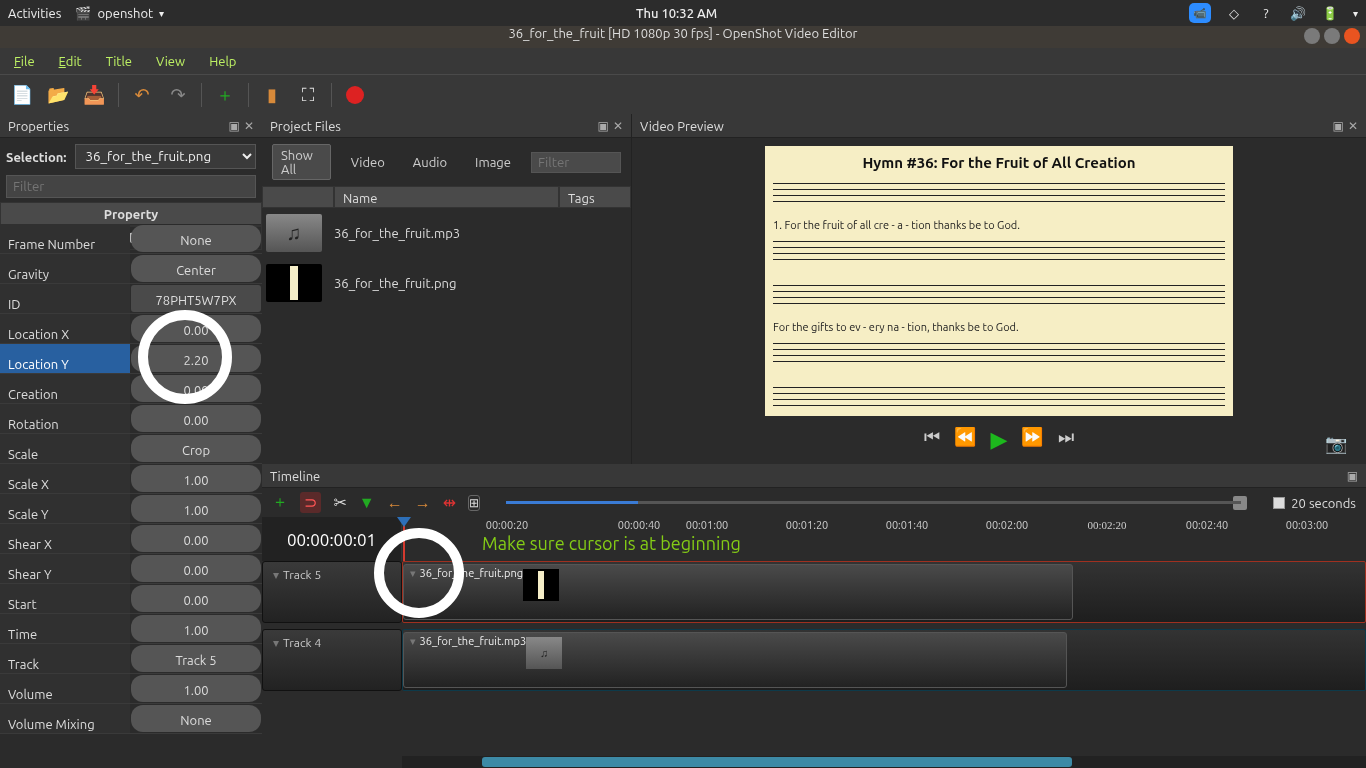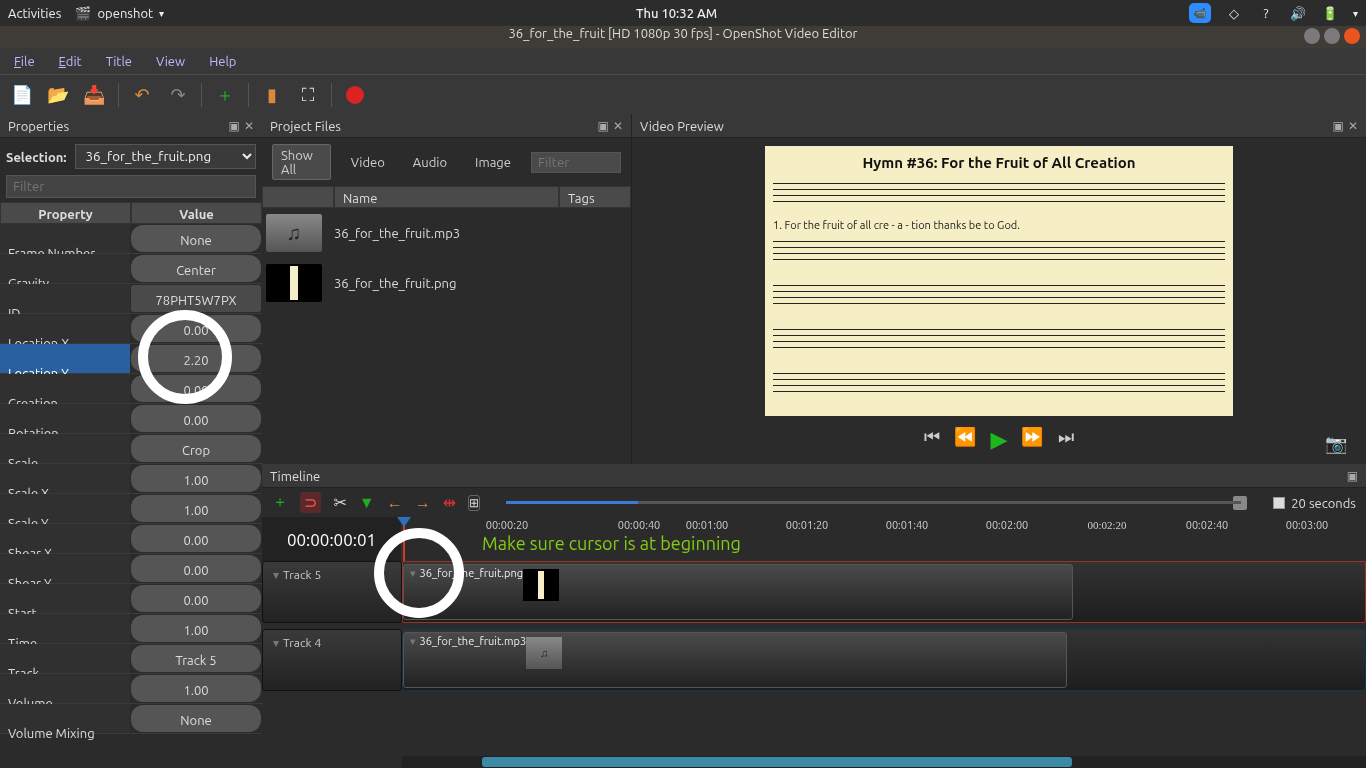--- a/index.html
+++ b/index.html
@@ -17,45 +17,45 @@
 
 .win-title { height:22px; background:#3f3b36; color:#ddd; display:flex; align-items:flex-start; justify-content:center; font-size:13px; position:relative; }
 .win-ctrl { position:absolute; right:6px; top:2px; display:flex; gap:4px; }
 .win-ctrl span { width:16px; height:16px; border-radius:8px; display:inline-block; }
 .wc-min { background:#7a7a7a; }
 .wc-max { background:#7a7a7a; }
 .wc-close { background:#e95420; }
 
 
 .menu-bar { height:26px; background:#383838; display:flex; align-items:center; padding:0 4px; gap:4px; }
-.menu-bar .mitem { padding:3px 10px; color:#c4b5fd; }
+.menu-bar .mitem { padding:3px 10px; color:#bef264; }
 .menu-bar .mitem u { text-decoration:underline; }
 
 
 .tool-bar { height:40px; background:#383838; border-top:1px solid #4a4a4a; display:flex; align-items:center; padding:0 10px; gap:10px; }
 .tool-bar .tbtn { width:26px; height:26px; display:flex; align-items:center; justify-content:center; font-size:18px; }
 .tool-bar .tsep { width:1px; height:24px; background:#555; }
 .rec { width:18px; height:18px; border-radius:9px; background:#d22; }
 
 
 .main { height:calc(768px - 26px - 22px - 26px - 40px); display:grid; grid-template-columns:262px 1fr; }
 
 
 .panel-head { height:24px; background:#383838; padding:0 8px; display:flex; align-items:center; font-size:13px; color:#ddd; border-bottom:1px solid #222; }
 .panel-head .spacer { flex:1; }
 .panel-ic { font-size:12px; color:#aaa; margin-left:4px; }
 .prop-panel { background:#2b2b2b; display:flex; flex-direction:column; }
 .sel-row { display:flex; align-items:center; padding:6px 6px; gap:8px; }
 .sel-row select { flex:1; background:#3a3a3a; color:#eee; border:1px solid #555; padding:3px 6px; }
 .filter-inp { margin:0 6px 4px; background:#444; border:1px solid #555; color:#ccc; padding:3px 6px; width:calc(100% - 12px); }
 .prop-table { flex:1; overflow:hidden; }
-.prop-hdr { display:flex; background:#4a4a4a; height:22px; }
+.prop-hdr { display:flex; background:#4a4a4a; height:22px;flex-direction:column; }
 .prop-hdr div { flex:1; text-align:center; line-height:22px; font-weight:bold; border:1px solid #333; }
 .prop-row { display:flex; height:30px; border-bottom:1px solid #3a3a3a; }
-.prop-row .pn { width:50%; padding:14px 8px; line-height:30px; background:#303030; }
+.prop-row .pn { width:50%; padding:5px 8px; line-height:30px; background:#303030; }
 .prop-row .pv { width:50%; text-align:center; line-height:30px; background:#4a4a4a; border-radius:3px; margin:1px; }
 .prop-row .pv.pill { background:#555; border-radius:12px; }
 .prop-row.sel .pn { background:#2860a0; color:#fff; }
 
 
 .right-col { display:flex; flex-direction:column; overflow:hidden; }
 .upper { display:flex; height:350px; }
 .files-panel { width:370px; background:#2b2b2b; display:flex; flex-direction:column; border-right:1px solid #222; }
 .files-tabs { display:flex; align-items:center; gap:12px; padding:6px 10px; }
 .ftab { padding:3px 8px; color:#ccc; }
@@ -317,20 +317,21 @@
           <span class="spacer"></span>
           <span class="panel-ic">▣</span>
           <span class="panel-ic">✕</span>
         </div>
         <div class="preview-img">
           <div class="htitle">Hymn #36: For the Fruit of All Creation</div>
           <div class="staff"></div>
           <div class="lyric">1.  For     the fruit of    all     cre  - a - tion thanks      be     to    God.</div>
           <div class="staff"></div>
           <div class="staff"></div>
+          <div class="lyric">For    the gifts to    ev  -  ery  na - tion, thanks      be     to    God.</div>
           <div class="staff"></div>
           <div class="staff"></div>
         </div>
         <div class="play-ctrl">
           <span>⏮</span>
           <span>⏪</span>
           <span class="play">▶</span>
           <span>⏩</span>
           <span>⏭</span>
         </div>

